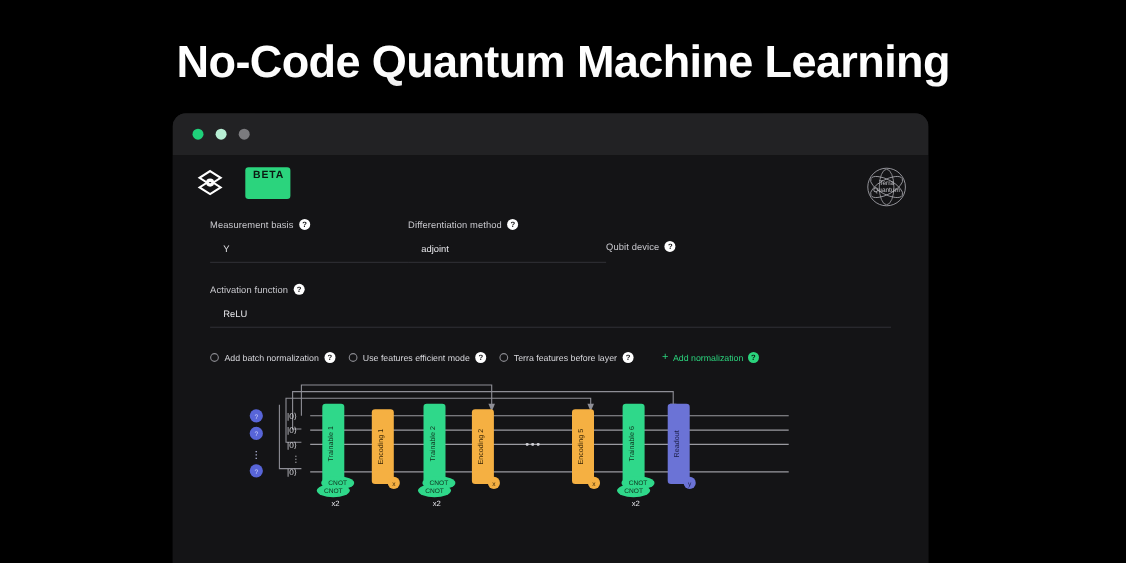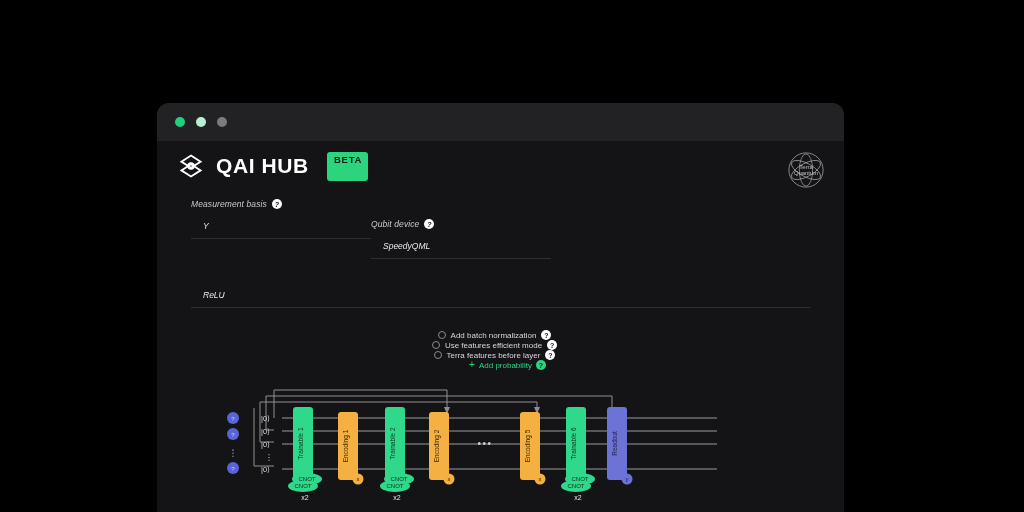--- a/index.html
+++ b/index.html
@@ -70,21 +70,21 @@
     margin-left: 7px;
   }
   .tq-logo {
     position: absolute; right: 19px; top: 10px;
     width: 38px; height: 38px; opacity: 0.82;
   }
 
   
   .form { padding: 8px 34px 0 34px; }
   .field-row { display: flex; }
-  .field { position: relative; font-style: italic; }
+  .field { position: relative; }
   .field-label {
     display: flex; align-items: center; gap: 5px;
     color: #c9c9ce;
     font-size: 8.5px;
     letter-spacing: 0.1px;
     white-space: nowrap;
   }
   .help-icon {
     width: 10px; height: 10px; border-radius: 50%;
     background: #ffffff; color: #141416;
@@ -105,21 +105,20 @@
   .col-c { width: 180px; margin-top: 20px; }
   .full-width { width: 100%; }
 
   .row-gap { margin-top: 19px; }
 
   
   .check-row {
     display: flex; align-items: center;
     padding: 0 34px; margin-top: 22px;
     gap: 0;
-    flex-direction: column;
   }
   .check-item { display: flex; align-items: center; gap: 5px; margin-right: 12px; }
   .checkbox {
     width: 8px; height: 8px; border-radius: 50%;
     border: 1px solid #8a8a90; flex: none;
   }
   .check-label { color: #d6d6db; font-size: 8px; white-space: nowrap; }
   .add-opt {
     display: flex; align-items: center; gap: 4px;
     color: #2bd47d; font-size: 8px; margin-left: 14px;
@@ -138,20 +137,21 @@
   .vlabel {
     font-size: 6.5px;
     font-family: "Liberation Sans", sans-serif;
   }
 </style>
 </head>
 <body>
 
 <div id="root">
 
+  <div class="hero-title">No-Code Quantum Machine Learning</div>
 
   <div class="window">
 
     <div class="titlebar">
       <span class="dot dot-1"></span>
       <span class="dot dot-2"></span>
       <span class="dot dot-3"></span>
     </div>
 
     <div class="app-body">
@@ -160,21 +160,20 @@
         <div class="brand">
           <span class="brand-mark">
             <svg viewBox="0 0 32 32" width="28" height="28">
               <g fill="none" stroke="#ffffff" stroke-width="2.1">
                 <path d="M16 4 L27 11 L16 18 L5 11 Z"></path>
                 <path d="M16 14 L27 21 L16 28 L5 21 Z"></path>
               </g>
               <circle cx="16" cy="16" r="3.2" fill="none" stroke="#ffffff" stroke-width="2.1"></circle>
             </svg>
           </span>
-          <span class="brand-name">QAI HUB</span>
           <span class="beta-badge">BETA</span>
         </div>
         <span class="tq-logo">
           <svg viewBox="0 0 40 40" width="38" height="38">
             <circle cx="20" cy="20" r="18" fill="none" stroke="#b9b9c0" stroke-width="0.9"></circle>
             <ellipse cx="20" cy="20" rx="17" ry="7" fill="none" stroke="#b9b9c0" stroke-width="0.8" transform="rotate(28 20 20)"></ellipse>
             <ellipse cx="20" cy="20" rx="17" ry="7" fill="none" stroke="#b9b9c0" stroke-width="0.8" transform="rotate(-28 20 20)"></ellipse>
             <ellipse cx="20" cy="20" rx="7" ry="17" fill="none" stroke="#b9b9c0" stroke-width="0.8"></ellipse>
             <text x="20" y="18.5" fill="#e2e2e7" font-size="6.2" font-family="Liberation Sans, sans-serif" text-anchor="middle">Terra</text>
             <text x="20" y="25" fill="#e2e2e7" font-size="6.2" font-family="Liberation Sans, sans-serif" text-anchor="middle">Quantum</text>
@@ -185,31 +184,41 @@
       <div class="form">
 
         <div class="field-row">
           <div class="field col-a">
             <div class="field-label">
               <span>Measurement basis</span>
               <span class="help-icon">?</span>
             </div>
             <div class="field-value">Y</div>
           </div>
+          <div class="field col-b">
+            <div class="field-label">
+              <span>Differentiation method</span>
+              <span class="help-icon">?</span>
+            </div>
+            <div class="field-value">adjoint</div>
+          </div>
           <div class="field col-c">
             <div class="field-label">
               <span>Qubit device</span>
               <span class="help-icon">?</span>
             </div>
-            <div class="field-value">SpeedyQML</div>
           </div>
         </div>
 
         <div class="field-row row-gap">
           <div class="field full-width">
+            <div class="field-label">
+              <span>Activation function</span>
+              <span class="help-icon">?</span>
+            </div>
             <div class="field-value">ReLU</div>
           </div>
         </div>
 
 
       </div>
 
       <div class="check-row">
         <div class="check-item">
           <span class="checkbox"></span>
@@ -221,21 +230,21 @@
           <span class="check-label">Use features efficient mode</span>
           <span class="help-icon">?</span>
         </div>
         <div class="check-item">
           <span class="checkbox"></span>
           <span class="check-label">Terra features before layer</span>
           <span class="help-icon">?</span>
         </div>
         <div class="add-opt">
           <span class="plus-icon">+</span>
-          <span>Add probability</span>
+          <span>Add normalization</span>
           <span class="help-icon green">?</span>
         </div>
       </div>
 
       <div class="circuit">
         <svg width="687" height="130" viewBox="0 0 687 130">
 
           <g stroke="#8e8e96" stroke-width="1" fill="none">
             <path d="M117 36 L117 8 L290 8 L290 26"></path>
             <path d="M117 48 L109 48 L109 14 L455 14 L455 26"></path>

